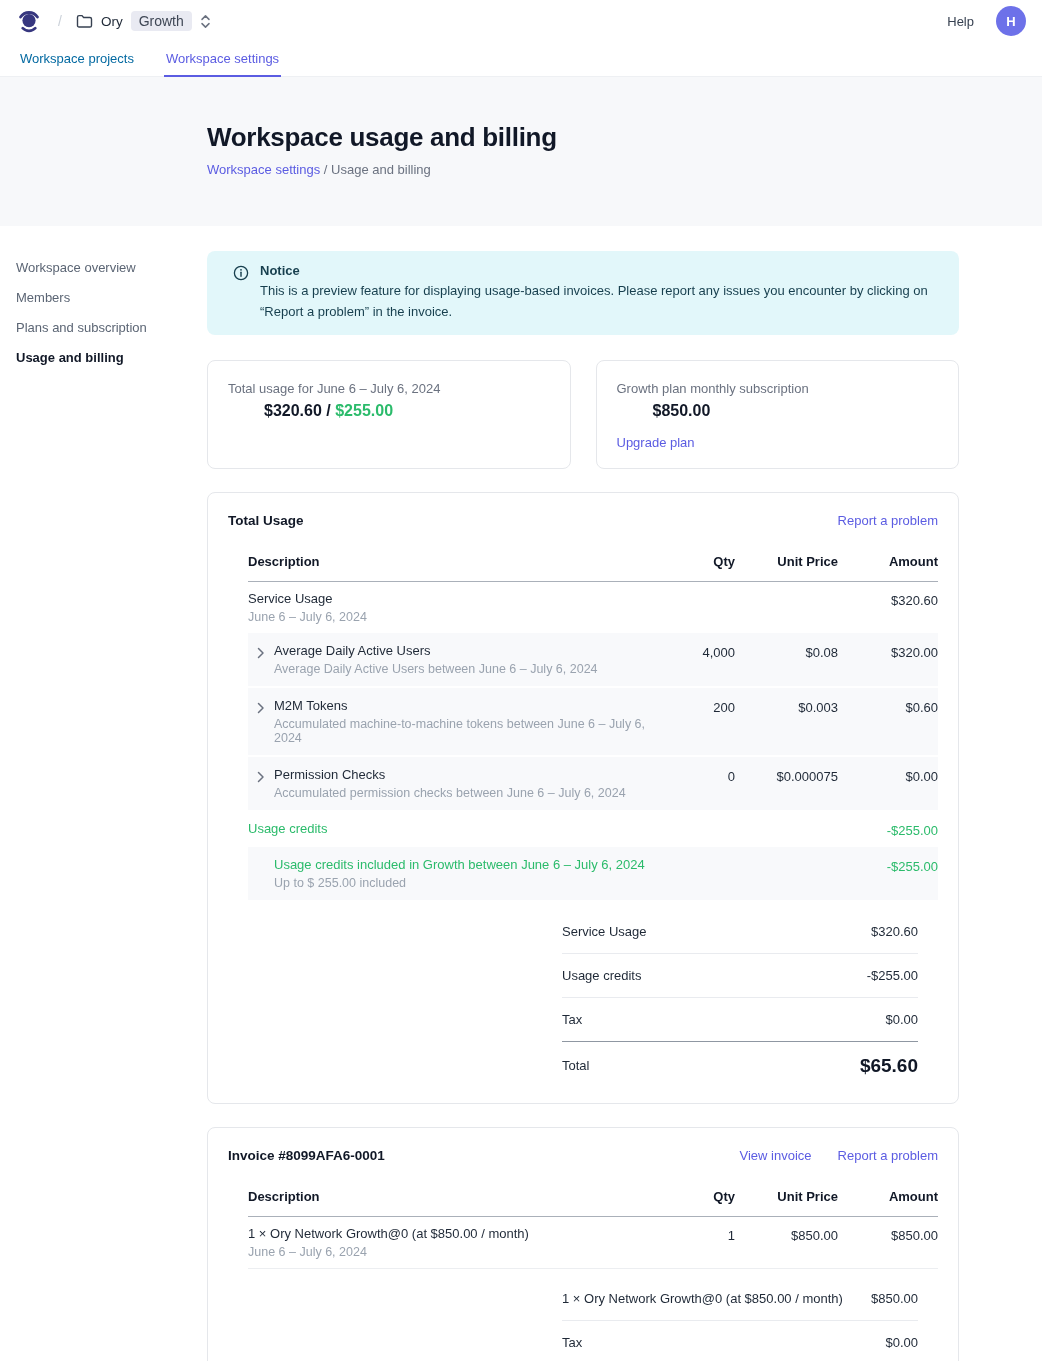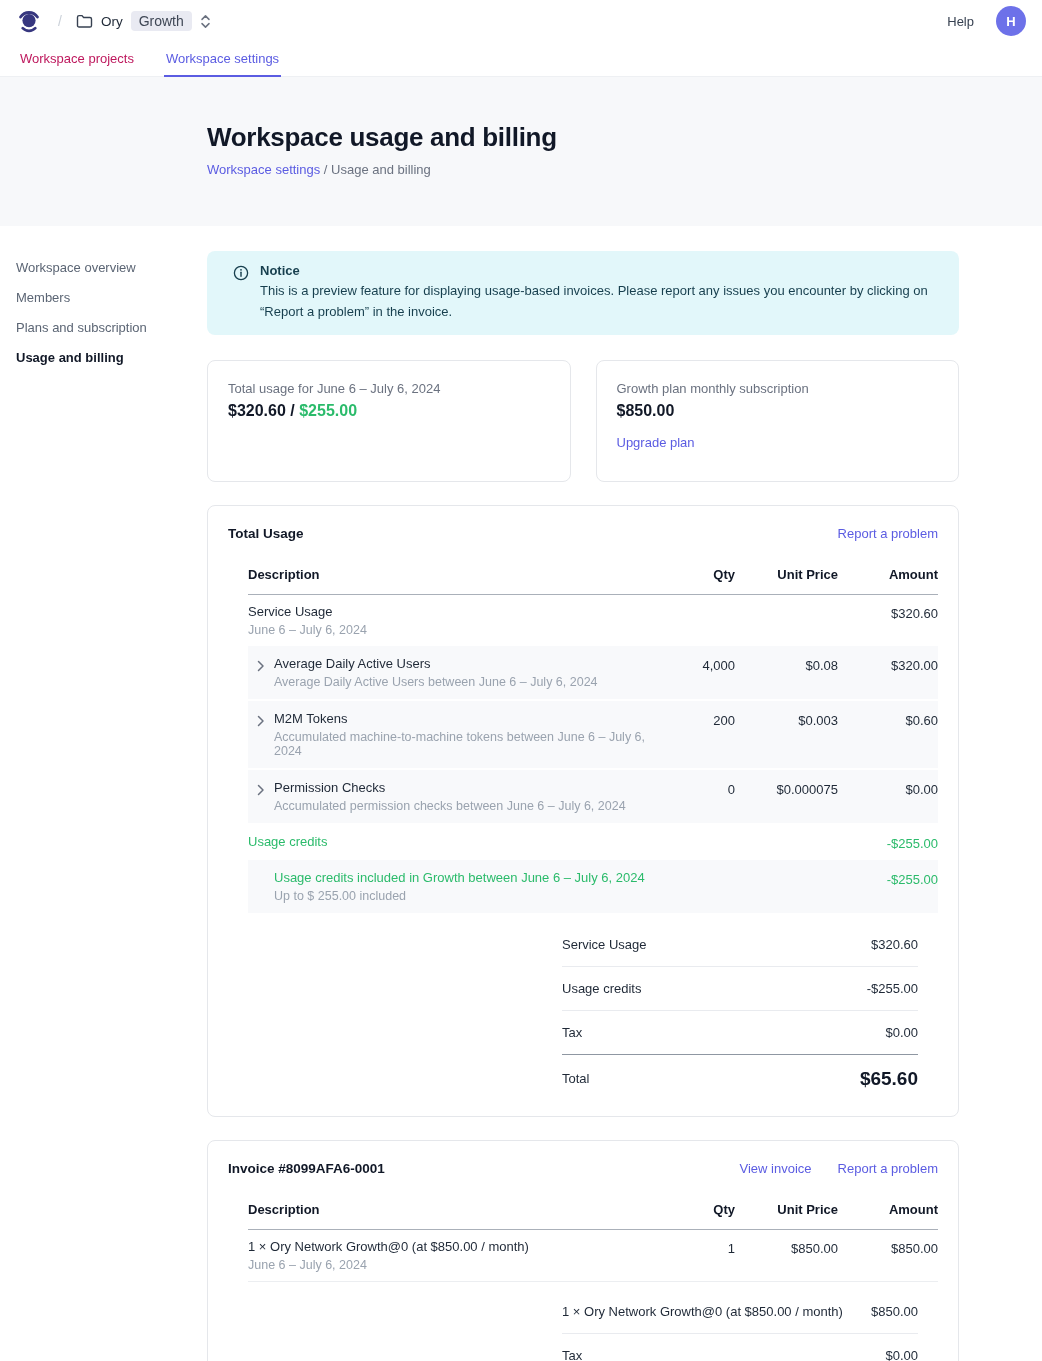--- a/index.html
+++ b/index.html
@@ -42,21 +42,21 @@
 
   
   .tabs {
     display: flex; gap: 28px;
     padding: 0 18px;
     height: 35px;
     border-bottom: 1px solid #eef0f3;
   }
   .tab {
     display: flex; align-items: center;
-    font-size: 13px; color: #be185d;
+    font-size: 13px; color: #0369a1;
     border-bottom: 2px solid transparent;
     margin-bottom: -1px; padding: 0 2px;
     cursor: pointer;
   }
   .tab.active { color: #5b5ce2; border-bottom-color: #5b5ce2; }
 
   
   .hero { background: #f7f8fa; padding: 44px 0 49px 207px; }
   .hero h1 { font-size: 26px; line-height: 32px; font-weight: 700; color: #111827; letter-spacing: -0.3px; }
   .breadcrumb { margin-top: 9px; font-size: 13px; color: #6b7280; }
@@ -80,26 +80,26 @@
     padding: 12px 26px; display: flex; gap: 11px;
     color: #173f4e;
   }
   .notice-icon { flex-shrink: 0; margin-top: 2px; }
   .notice-title { font-size: 13px; font-weight: 700; margin-bottom: 3px; }
   .notice-body { font-size: 13px; line-height: 1.6; max-width: 690px; }
 
   
   .cards-row { display: flex; gap: 25px; margin-top: 25px; }
   .stat-card {
-    flex: 1; height: 122px;
+    flex: 1; height: 109px;
     border: 1px solid #e5e7eb; border-radius: 8px;
     padding: 20px;
   }
   .stat-label { font-size: 13px; color: #6b7280; }
-  .stat-value { margin-top: 6px; font-size: 16px; font-weight: 600; color: #111827; }
+  .stat-value { margin-top: 6px; font-size: 16px; font-weight: 600; color: #111827; margin-left: 36px; }
   .stat-link { display: inline-block; margin-top: 15px; font-size: 13px; color: #5b5ce2; }
 
   
   .panel {
     border: 1px solid #e5e7eb; border-radius: 8px;
     margin-top: 23px; padding: 20px 20px 24px;
   }
   .panel-head { display: flex; align-items: flex-end; }
   .panel-title { font-size: 13.5px; font-weight: 700; color: #111827; }
   .panel-links { margin-left: auto; display: flex; gap: 26px; }

